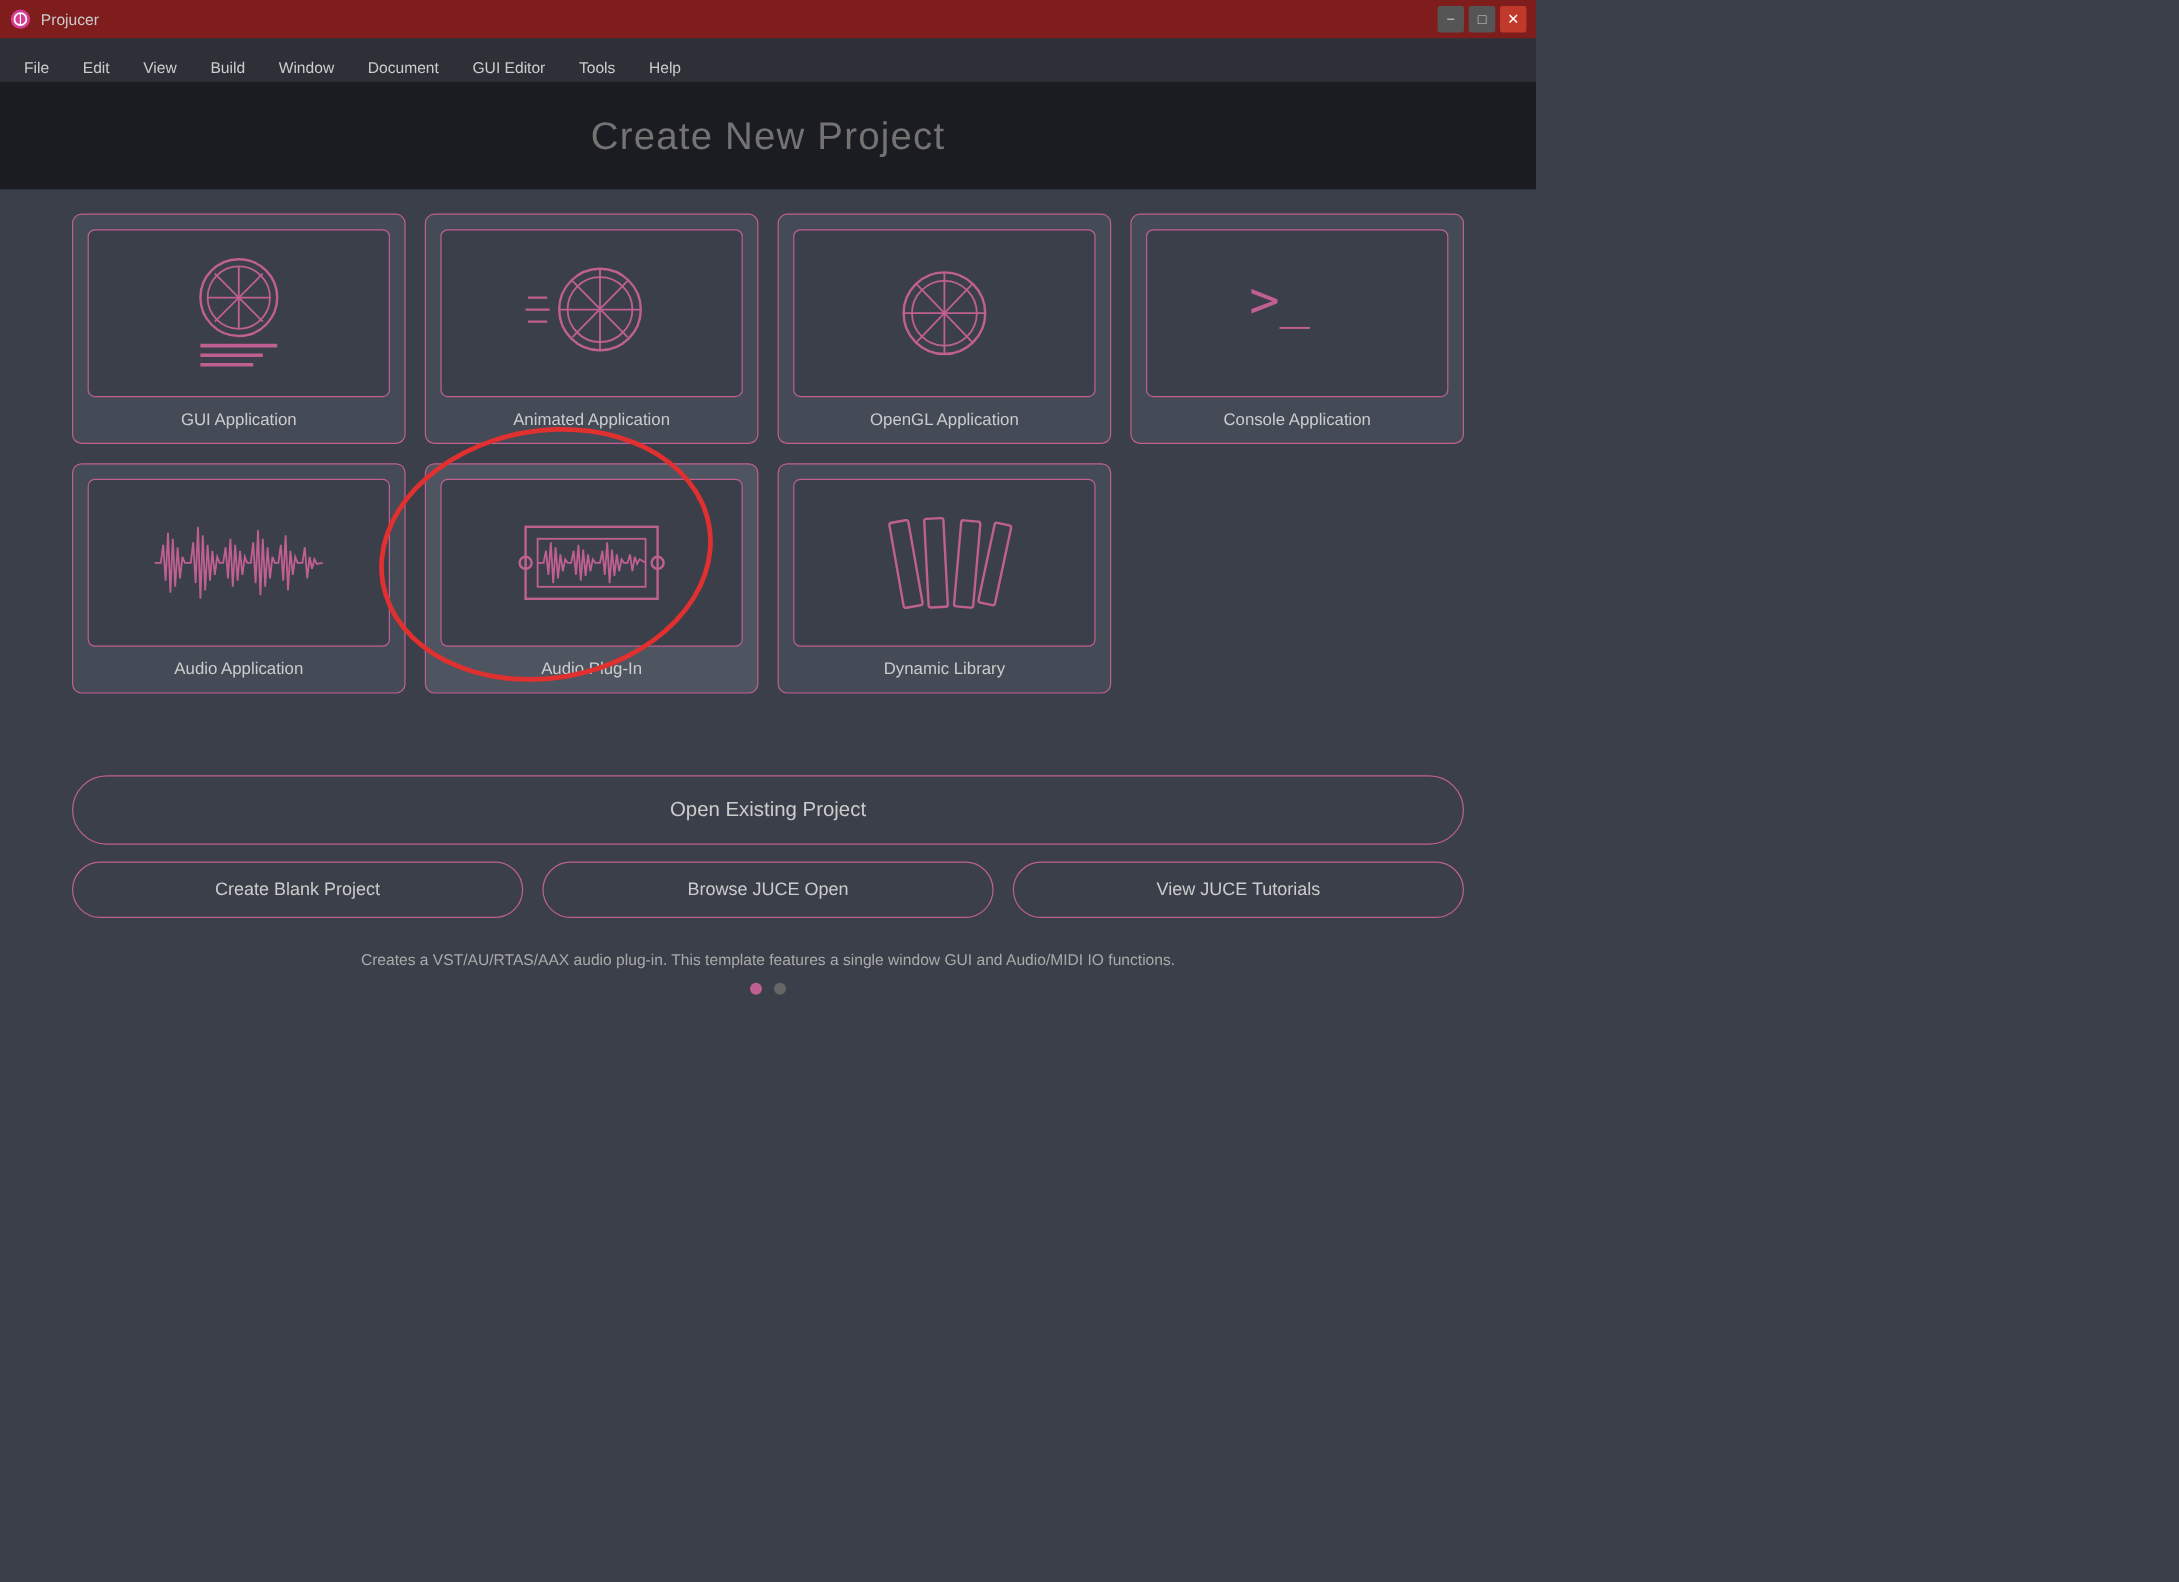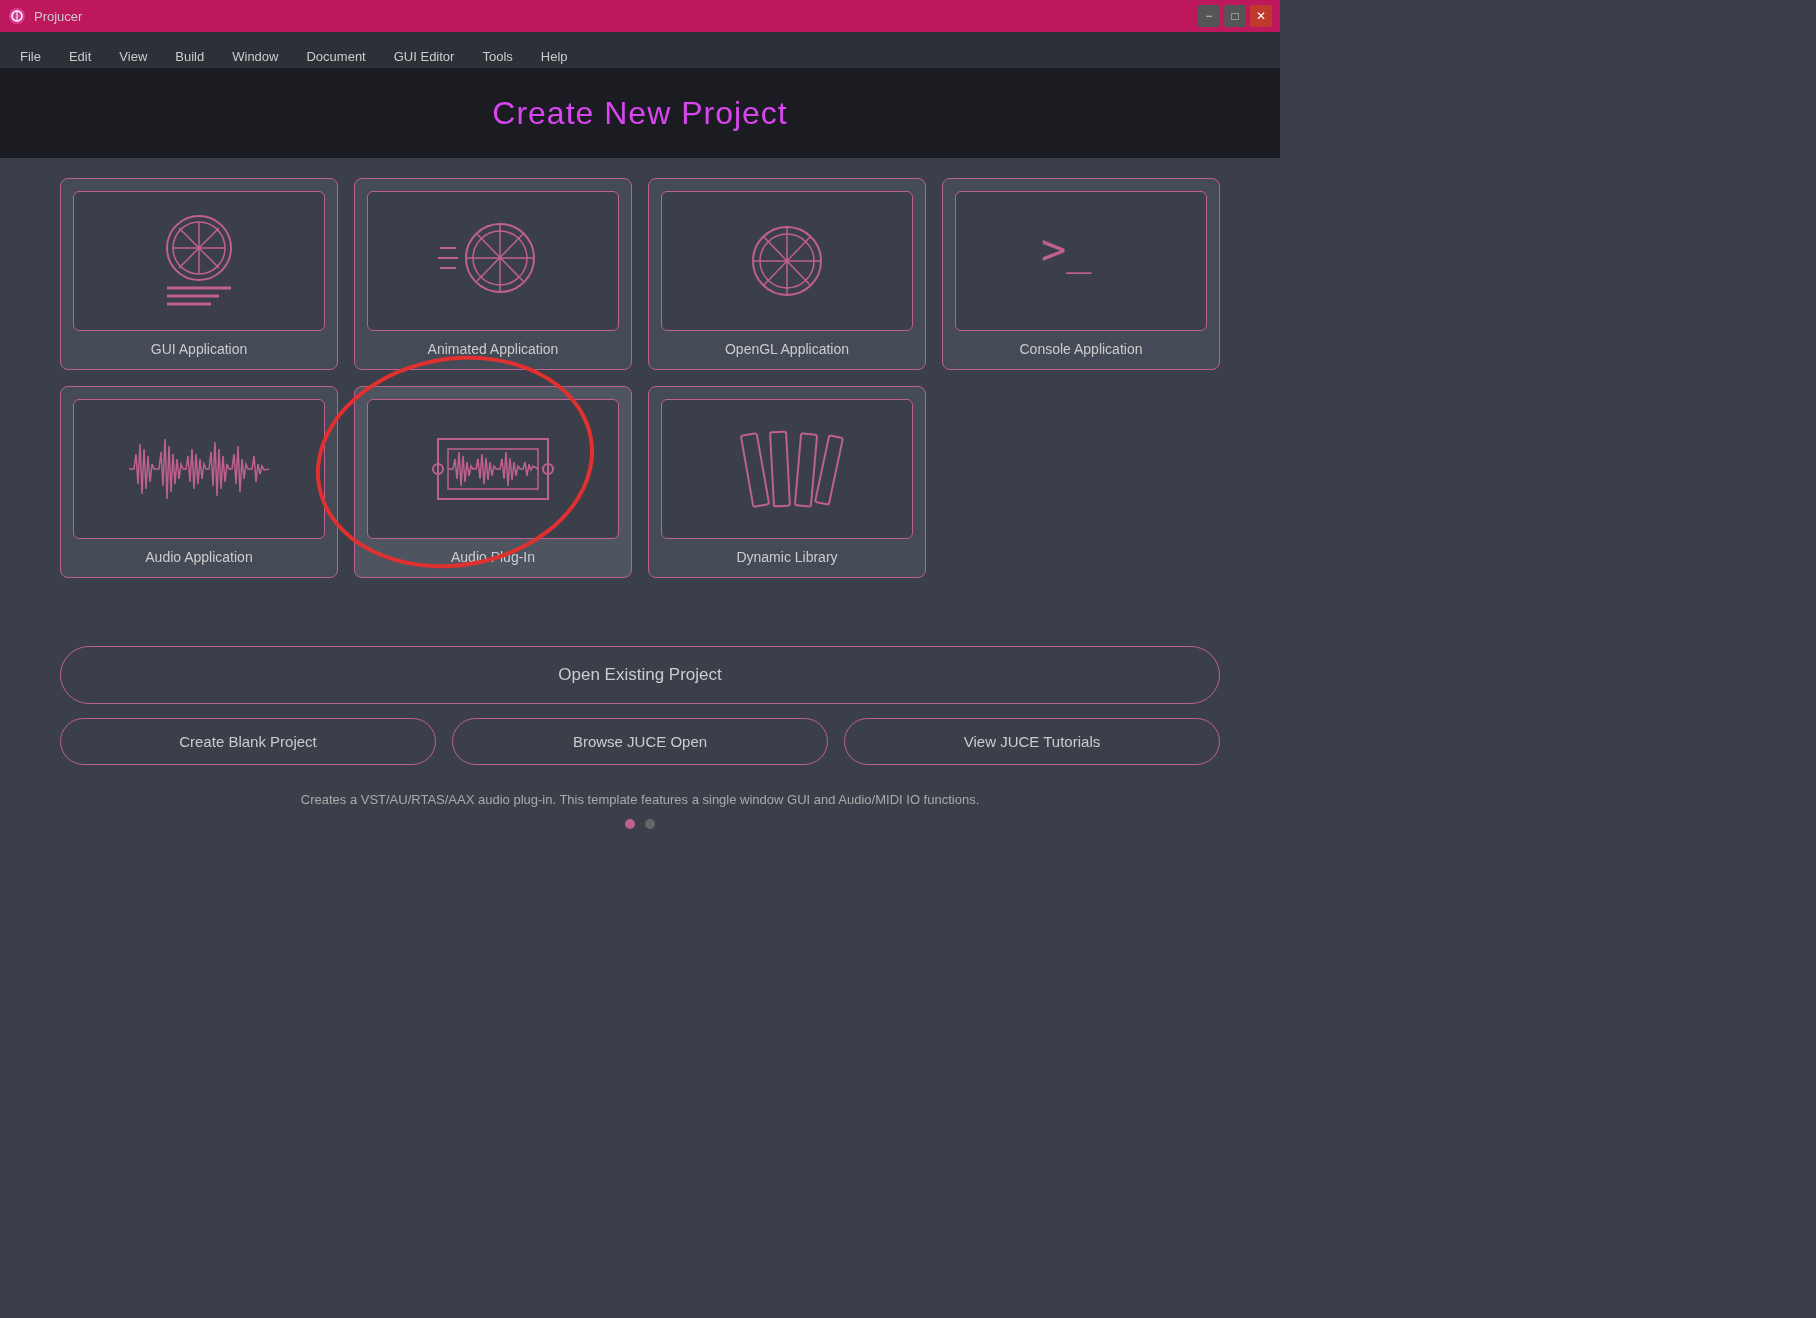--- a/index.html
+++ b/index.html
@@ -11,21 +11,21 @@
       font-family: 'Segoe UI', Arial, sans-serif;
       color: #ccc;
       overflow: hidden;
     }
 
     
     .titlebar {
       display: flex;
       align-items: center;
       justify-content: space-between;
-      background: #be185d;
+      background: #7f1d1d;
       height: 32px;
       padding: 0 8px;
     }
     .titlebar-left {
       display: flex;
       align-items: center;
       gap: 8px;
     }
     .titlebar-icon {
       width: 18px;
@@ -73,21 +73,21 @@
 
     
     .header {
       background: #1a1c22;
       height: 90px;
       display: flex;
       align-items: center;
       justify-content: center;
     }
     .header-title {
-      color: #d946ef;
+      color: #737373;
       font-size: 32px;
       font-weight: 300;
       letter-spacing: 1px;
     }
 
     
     .main {
       background: #3a3f4a;
       padding: 20px 60px 16px 60px;
     }

